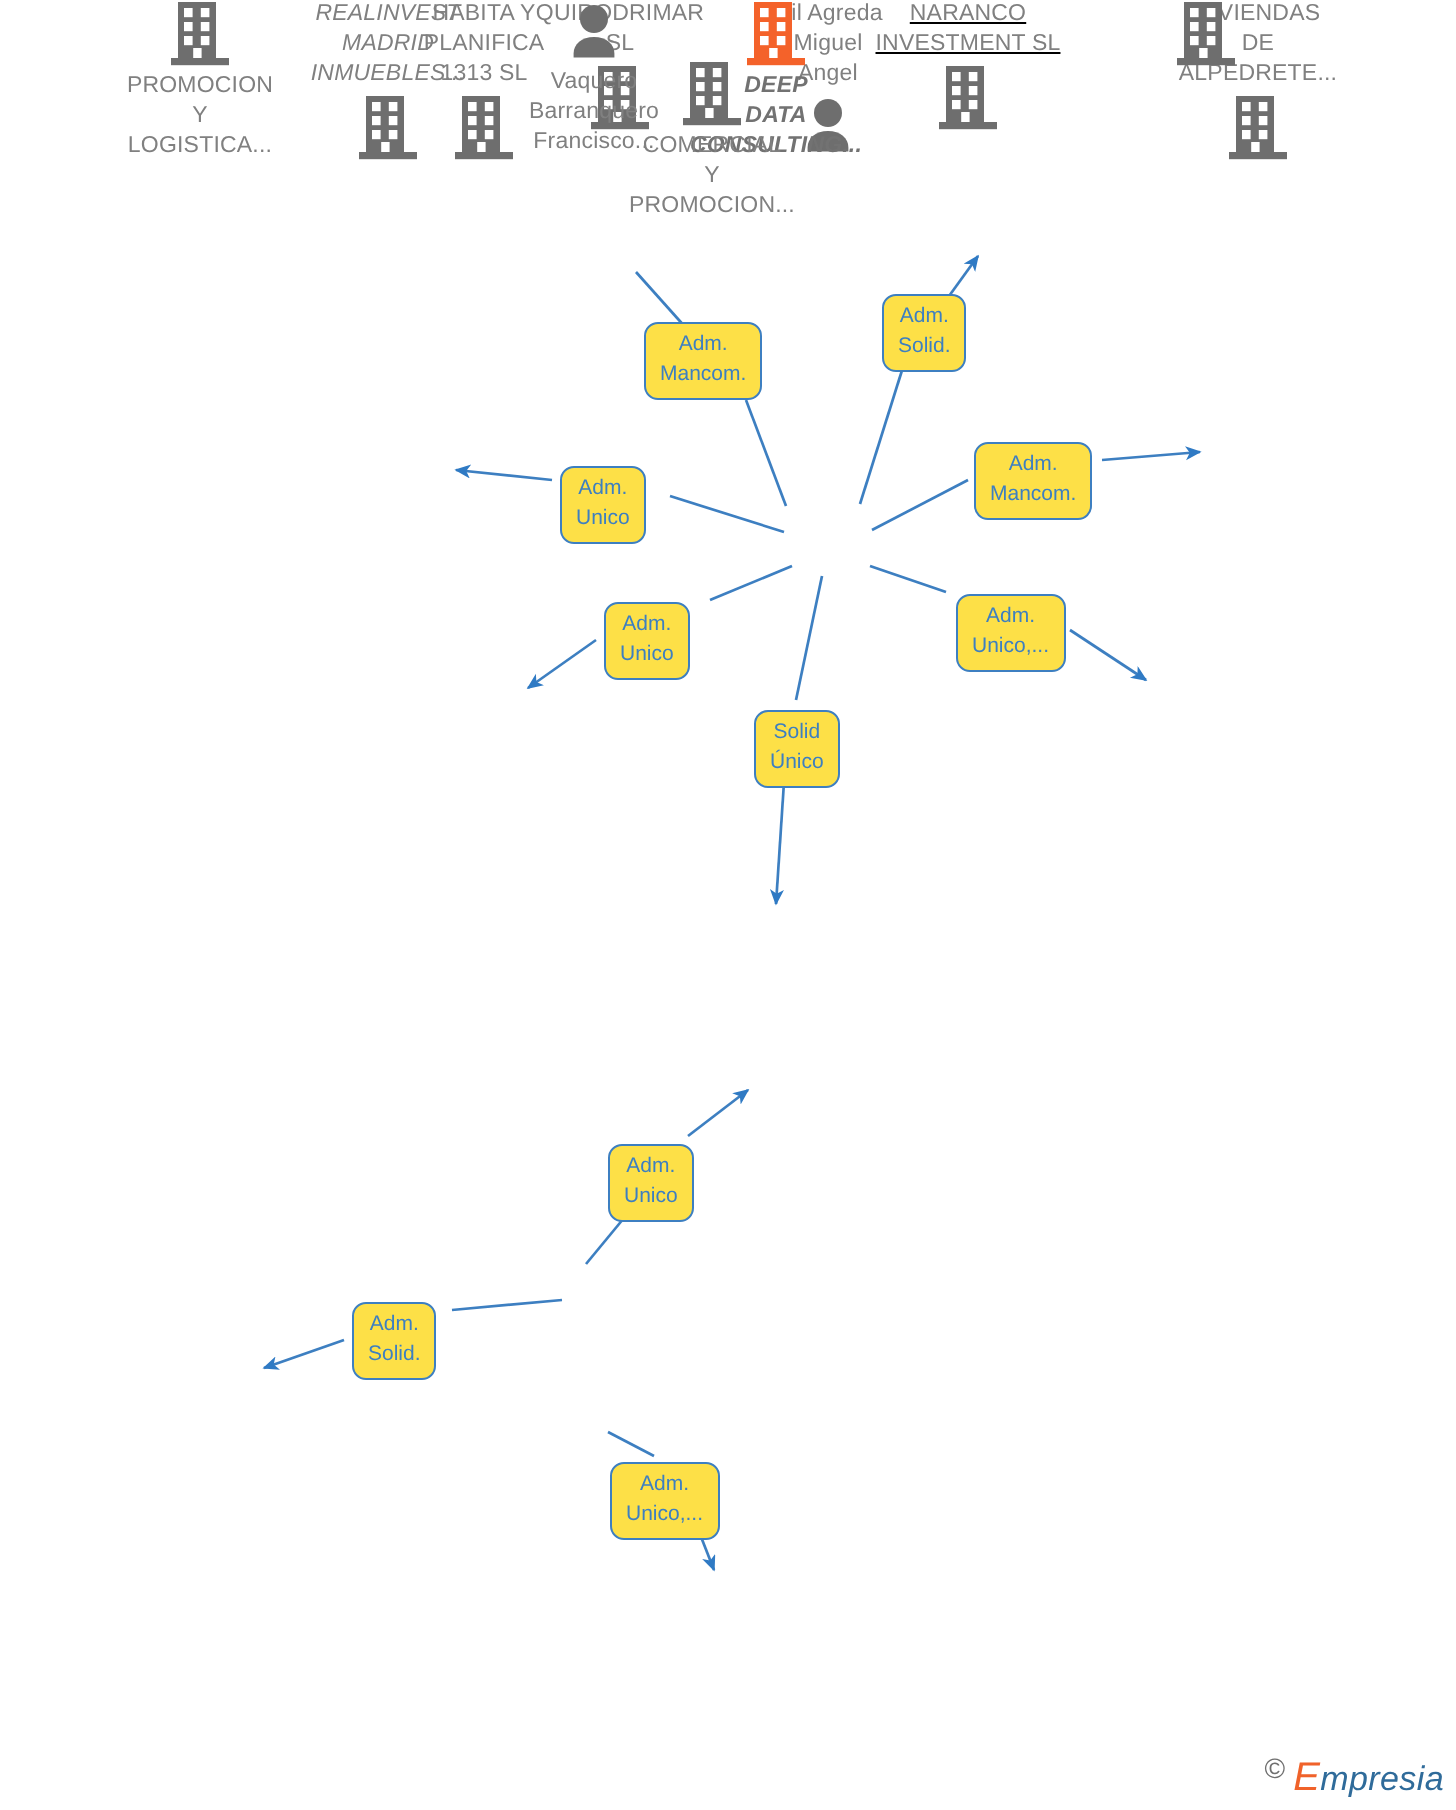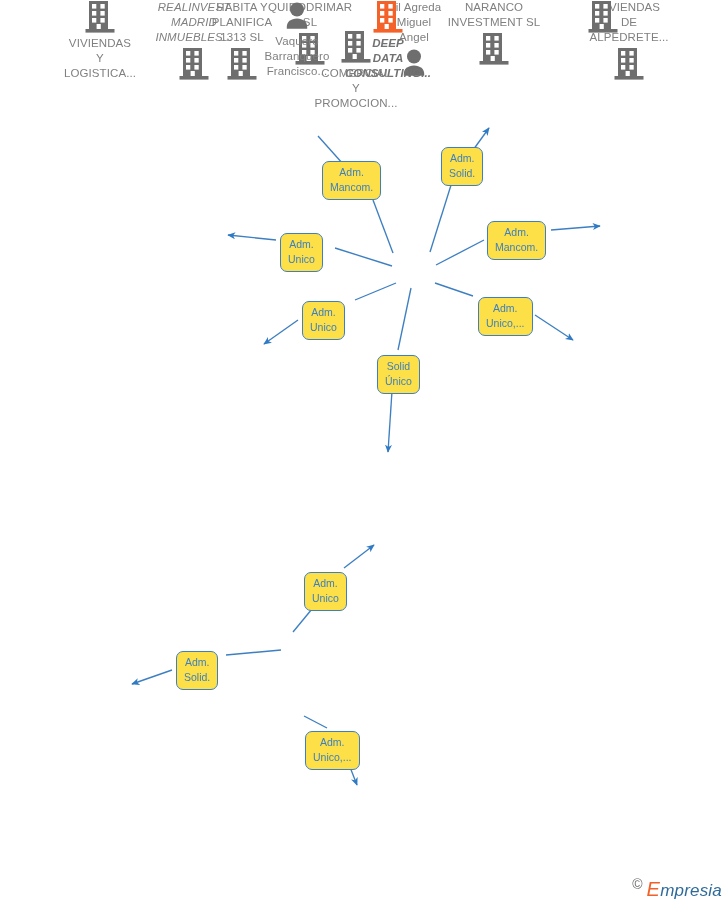--- a/index.html
+++ b/index.html
@@ -141,21 +141,21 @@
             <rect x="7" y="4" width="4.3" height="4.6"></rect>
             <rect x="15.4" y="4" width="4.3" height="4.6"></rect>
             <rect x="7" y="11" width="4.3" height="4.6"></rect>
             <rect x="15.4" y="11" width="4.3" height="4.6"></rect>
             <rect x="7" y="18" width="4.3" height="4.6"></rect>
             <rect x="15.4" y="18" width="4.3" height="4.6"></rect>
             <rect x="11.6" y="24" width="4.2" height="5"></rect>
           </g>
         </svg>
       </div>
-      <div class="node label-above" style="left: 494px;">
+      <div class="node label-above" style="left: 484px; text-decoration: underline;">
         <div class="node-label">NARANCO
 INVESTMENT SL</div>
         <svg class="icon" width="30" height="34" viewBox="0 0 30 34" xmlns="http://www.w3.org/2000/svg">
           <g fill="#6e6e6e">
             <rect x="4" y="1" width="19" height="28"></rect>
             <rect x="0.5" y="29" width="29" height="3.6"></rect>
           </g>
           <g fill="#ffffff">
             <rect x="7" y="4" width="4.3" height="4.6"></rect>
             <rect x="15.4" y="4" width="4.3" height="4.6"></rect>
@@ -295,21 +295,21 @@
           <g fill="#ffffff">
             <rect x="7" y="4" width="4.3" height="4.6"></rect>
             <rect x="15.4" y="4" width="4.3" height="4.6"></rect>
             <rect x="7" y="11" width="4.3" height="4.6"></rect>
             <rect x="15.4" y="11" width="4.3" height="4.6"></rect>
             <rect x="7" y="18" width="4.3" height="4.6"></rect>
             <rect x="15.4" y="18" width="4.3" height="4.6"></rect>
             <rect x="11.6" y="24" width="4.2" height="5"></rect>
           </g>
         </svg>
-        <div class="node-label">VIVIENDAS
+        <div class="node-label">PROMOCION
 Y
 LOGISTICA...</div>
       </div>
       <div class="node label-below" style="left: 356px; margin-top: 30px;">
         <svg class="icon" width="30" height="34" viewBox="0 0 30 34" xmlns="http://www.w3.org/2000/svg">
           <g fill="#6e6e6e">
             <rect x="4" y="1" width="19" height="28"></rect>
             <rect x="0.5" y="29" width="29" height="3.6"></rect>
           </g>
           <g fill="#ffffff">

